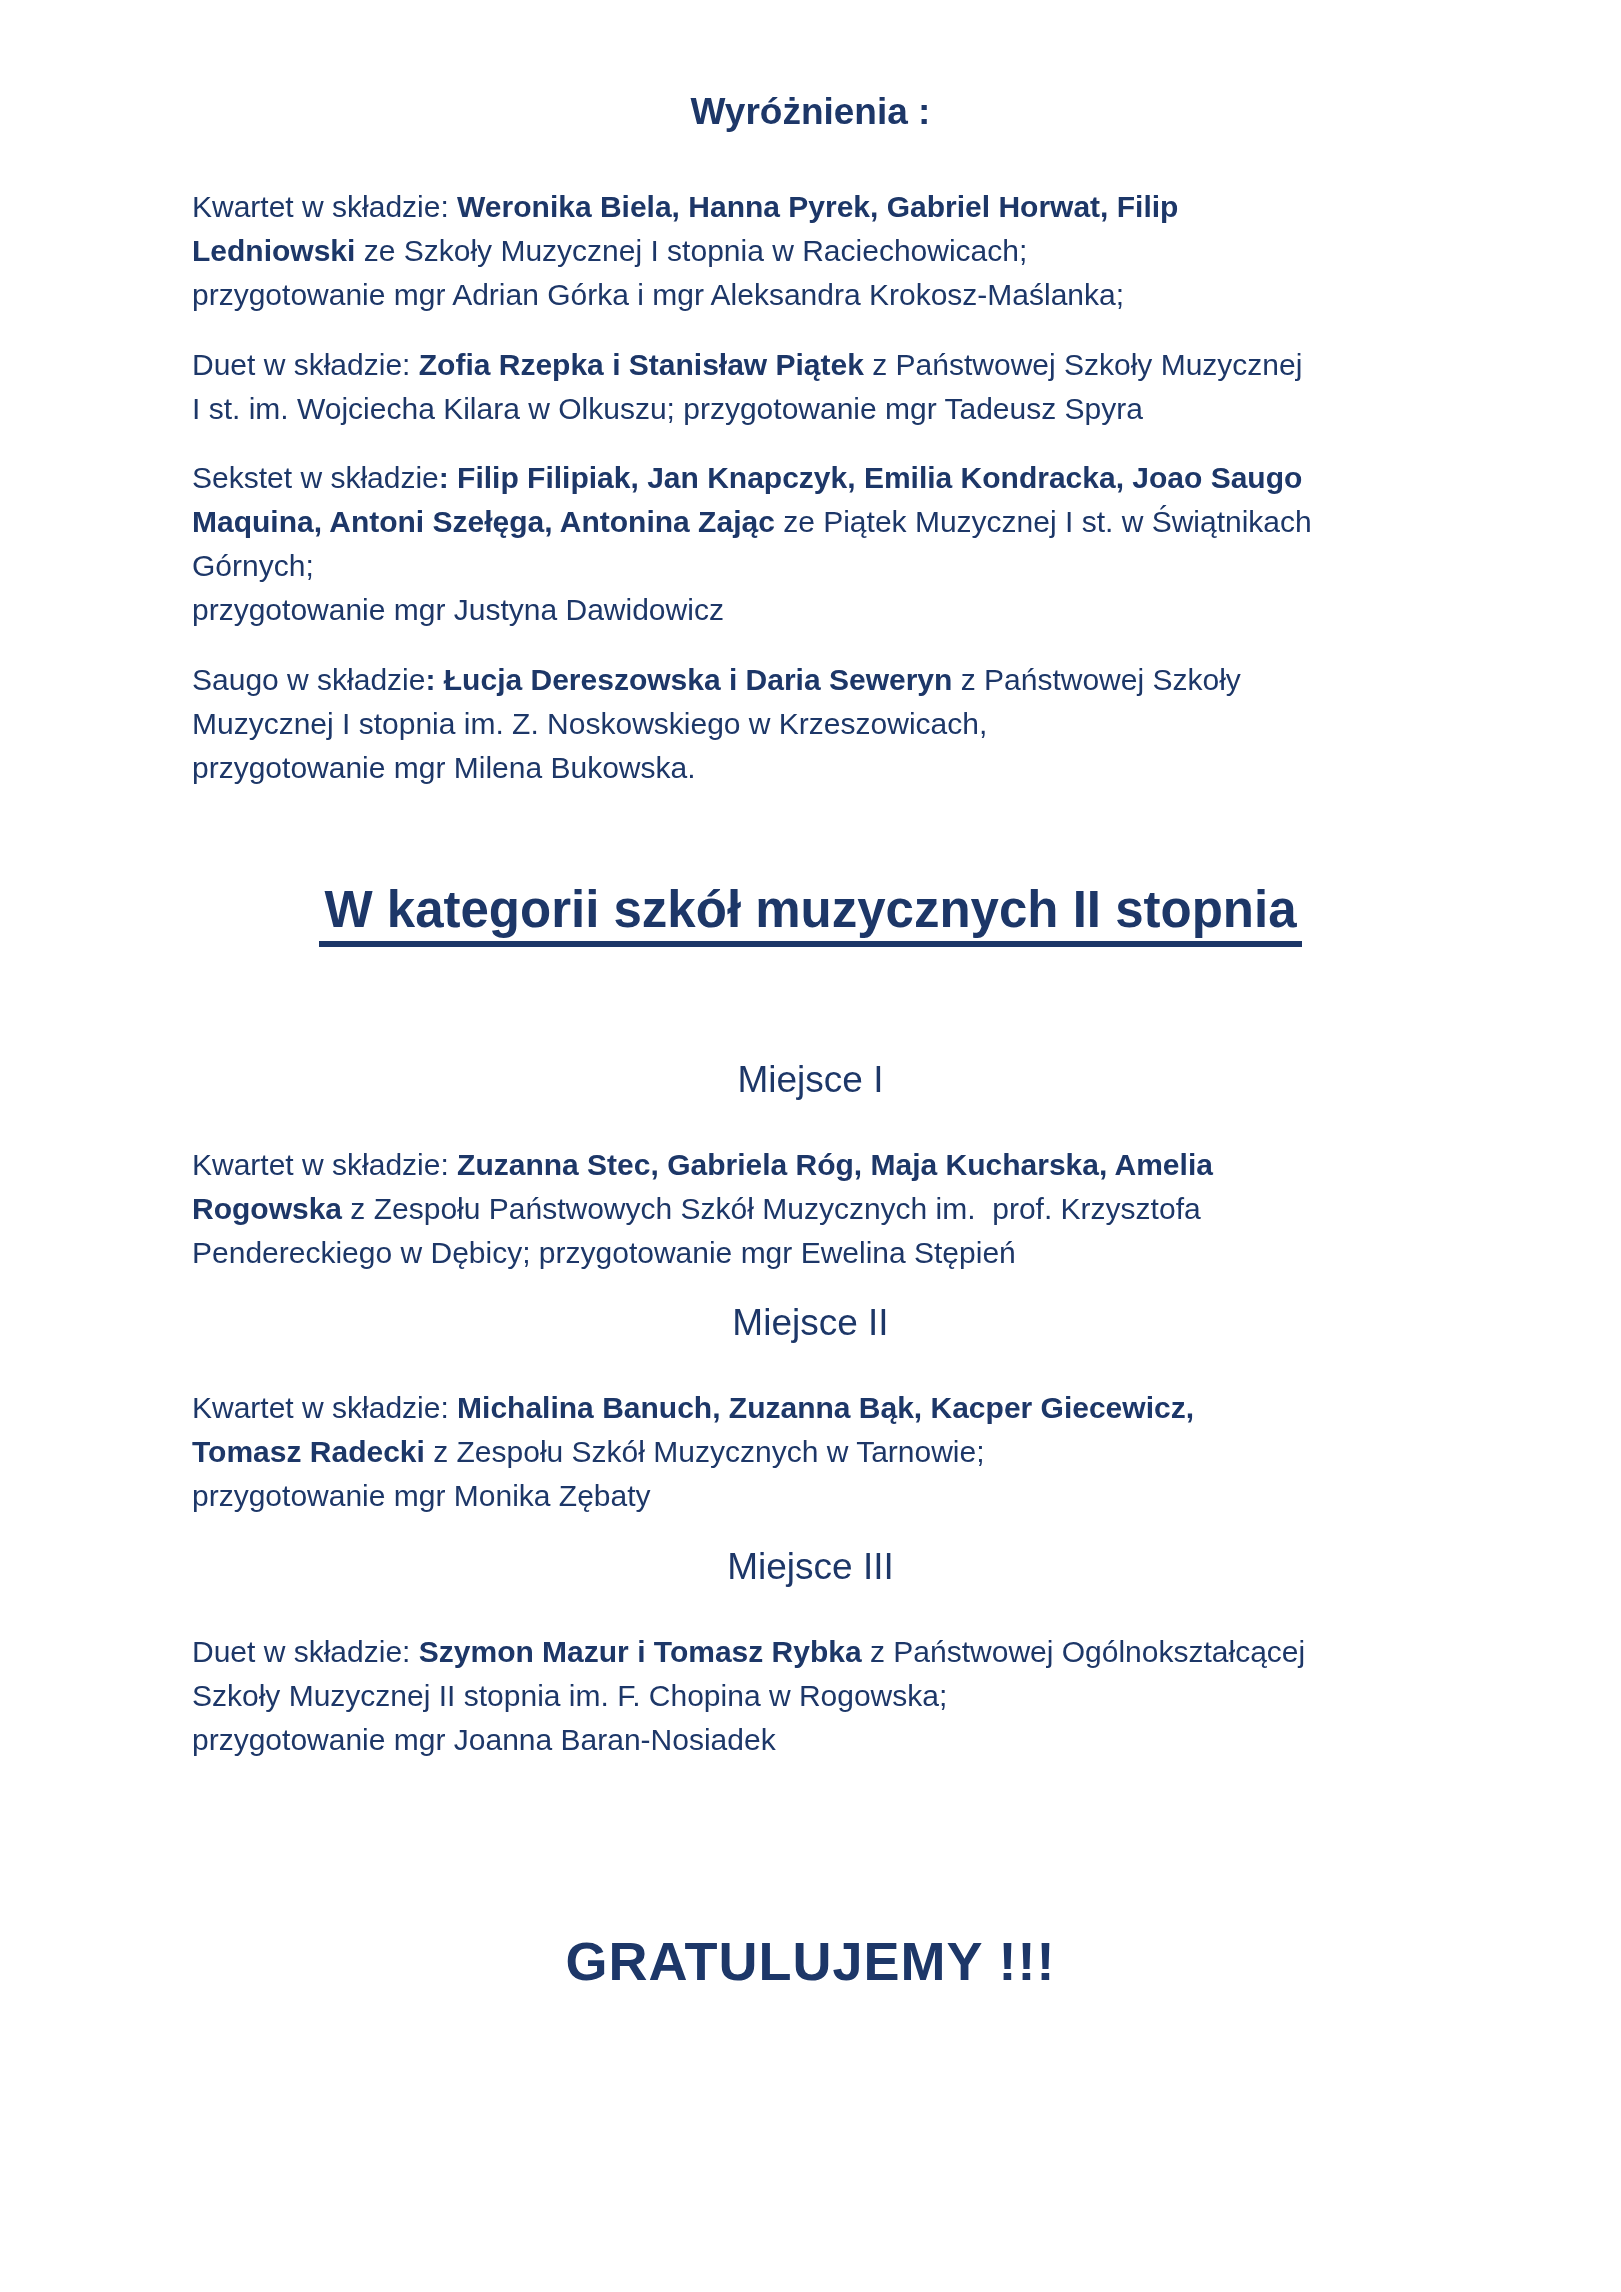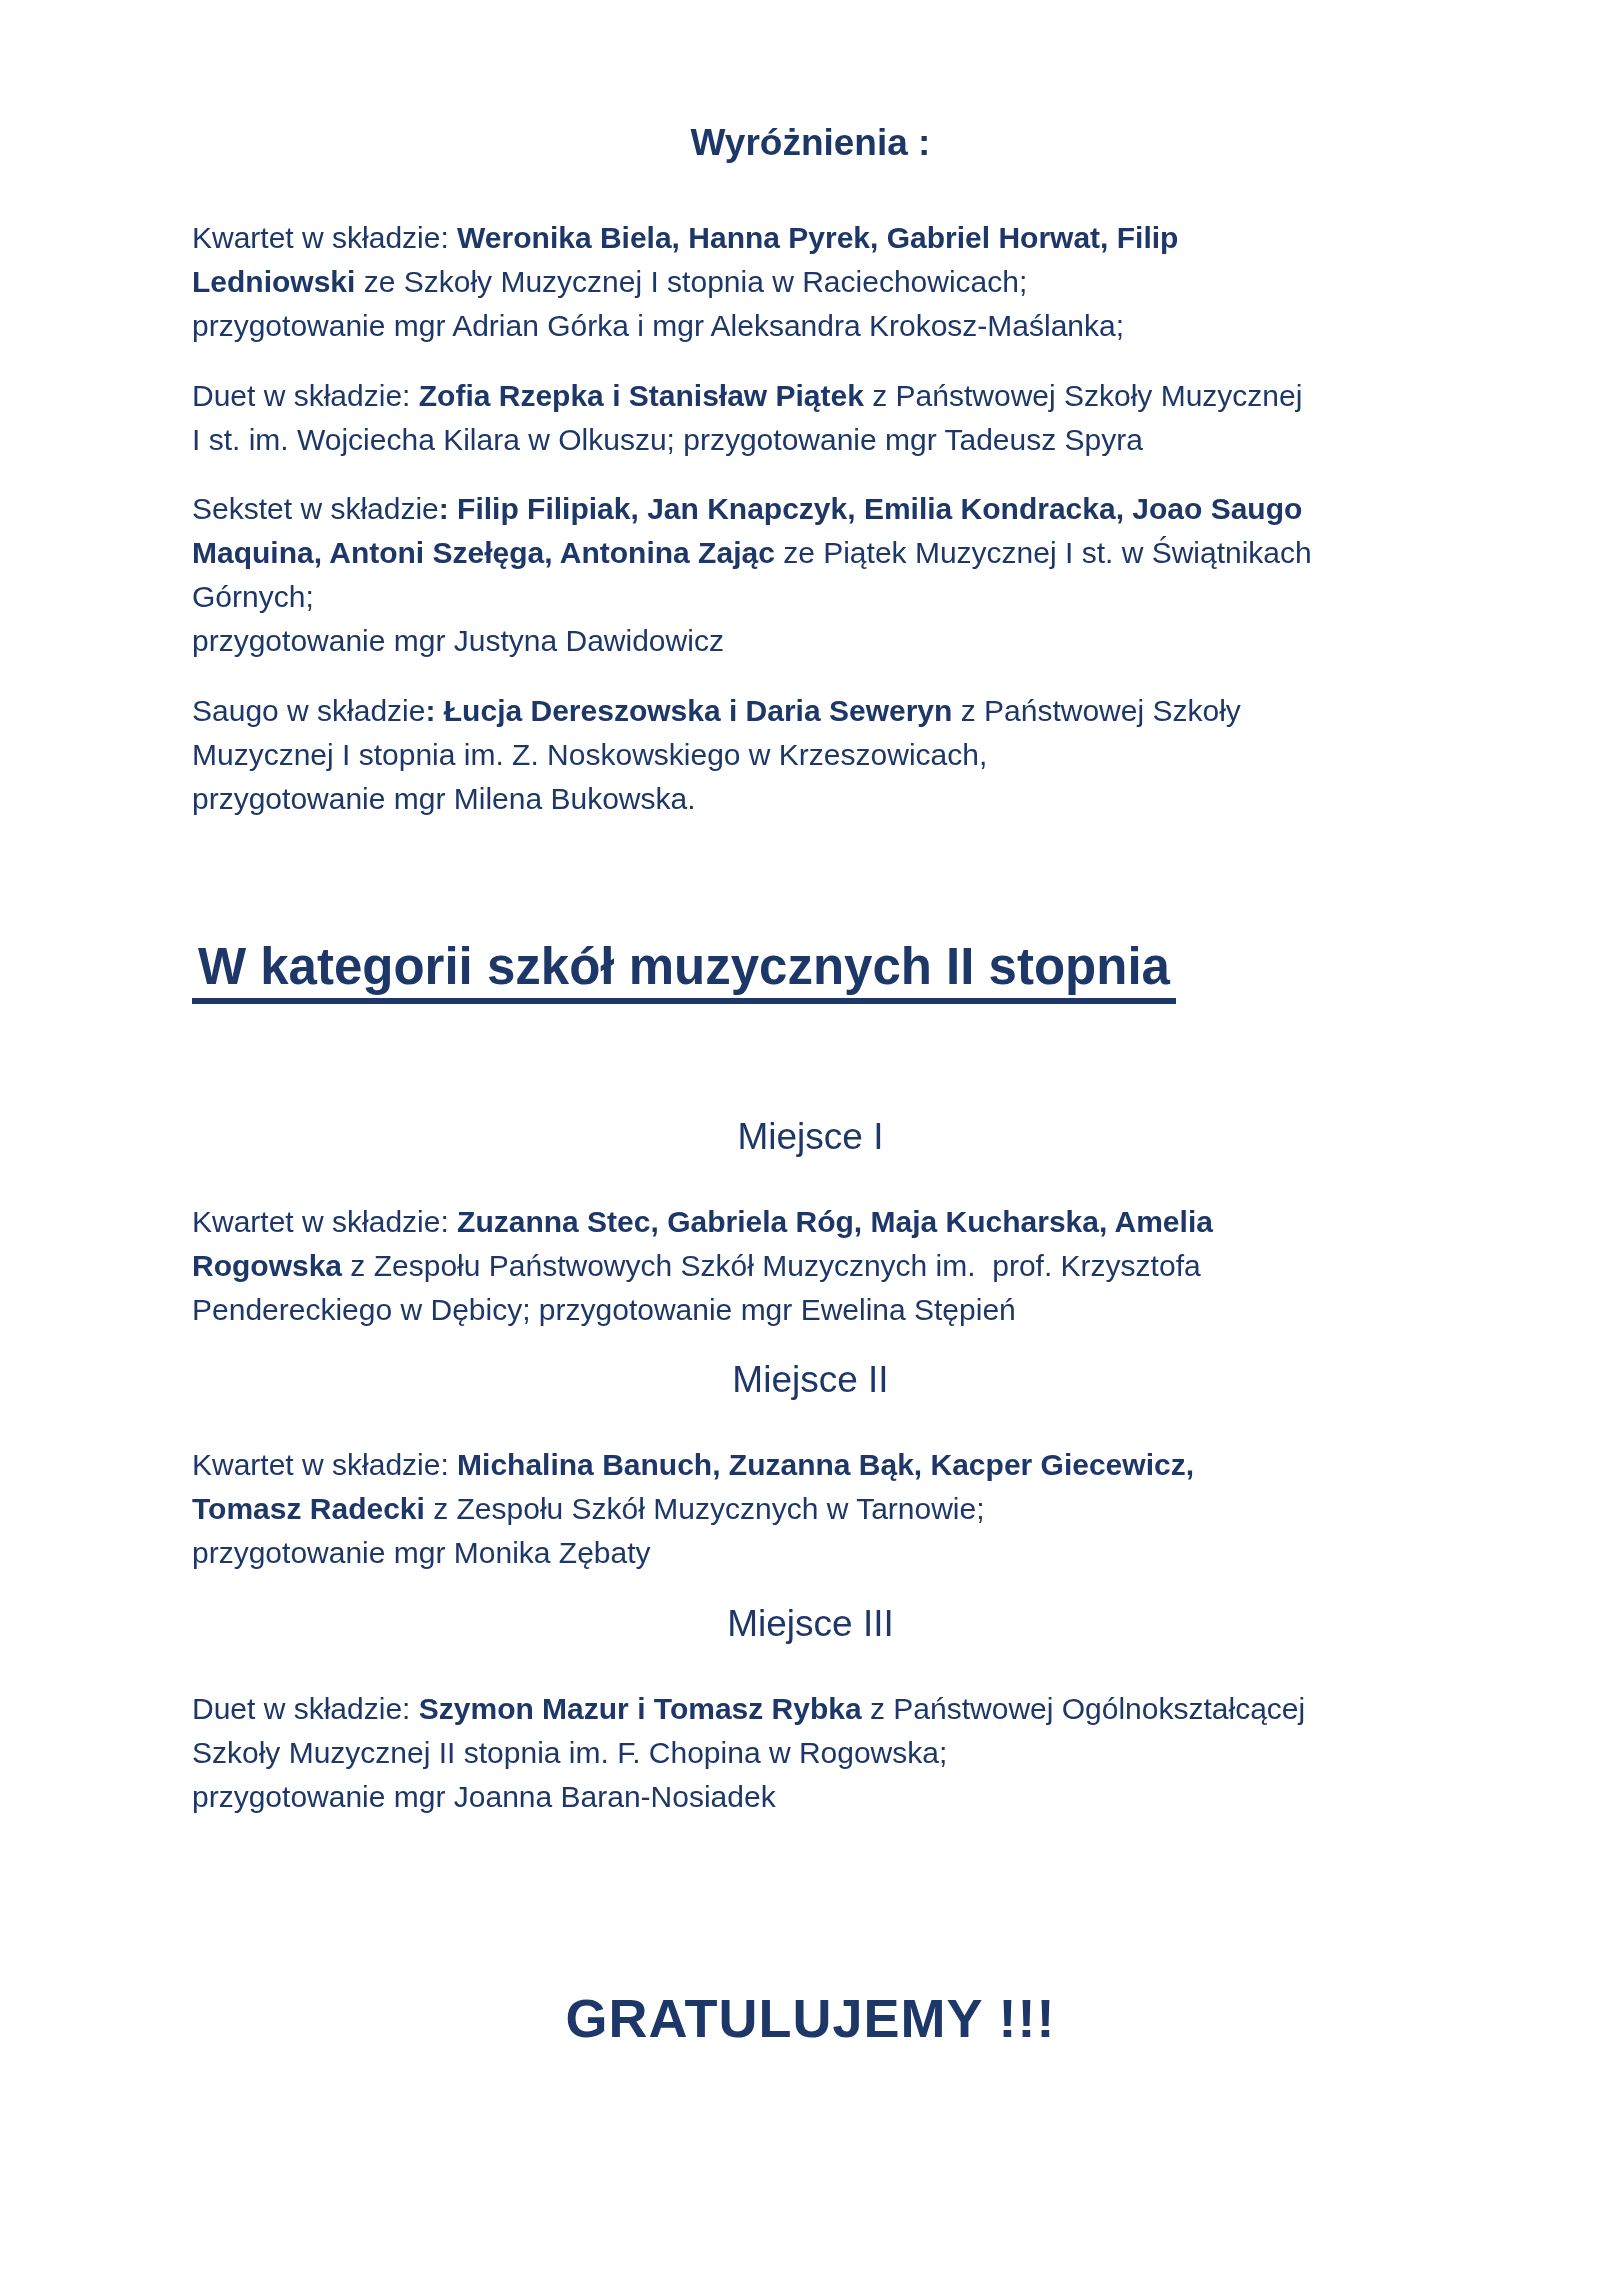--- a/index.html
+++ b/index.html
@@ -8,40 +8,41 @@
     height: 2293px;
     background: #ffffff;
     font-family: "Liberation Sans", sans-serif;
     color: #1d3768;
     -webkit-font-smoothing: antialiased;
   }
   .doc {
     box-sizing: border-box;
     width: 1621px;
     height: 2293px;
-    padding: 120px 192px 0 192px;
+    padding: 89px 192px 0 192px;
     background: #ffffff;
   }
   .h-awards {
     margin: 0 0 51px 0;
     font-size: 37px;
     line-height: 45px;
     font-weight: bold;
     text-align: center;
   }
   .para {
     margin: 0 0 25.5px 0;
     font-size: 30px;
     line-height: 44px;
     font-weight: normal;
     white-space: pre-wrap;
   }
   .para .b { font-weight: bold; }
   .h-category-wrap {
-    margin: 116px 0 110px 0;
+    margin: 90px 0 110px 0;
+    text-align: center;
   }
   .h-category {
     display: inline-block;
     font-size: 51px;
     line-height: 59px;
     font-weight: bold;
     border-bottom: 6.9px solid #1d3768;
     padding: 0 5.9px 2px 5.9px;
   }
   .h-place {

